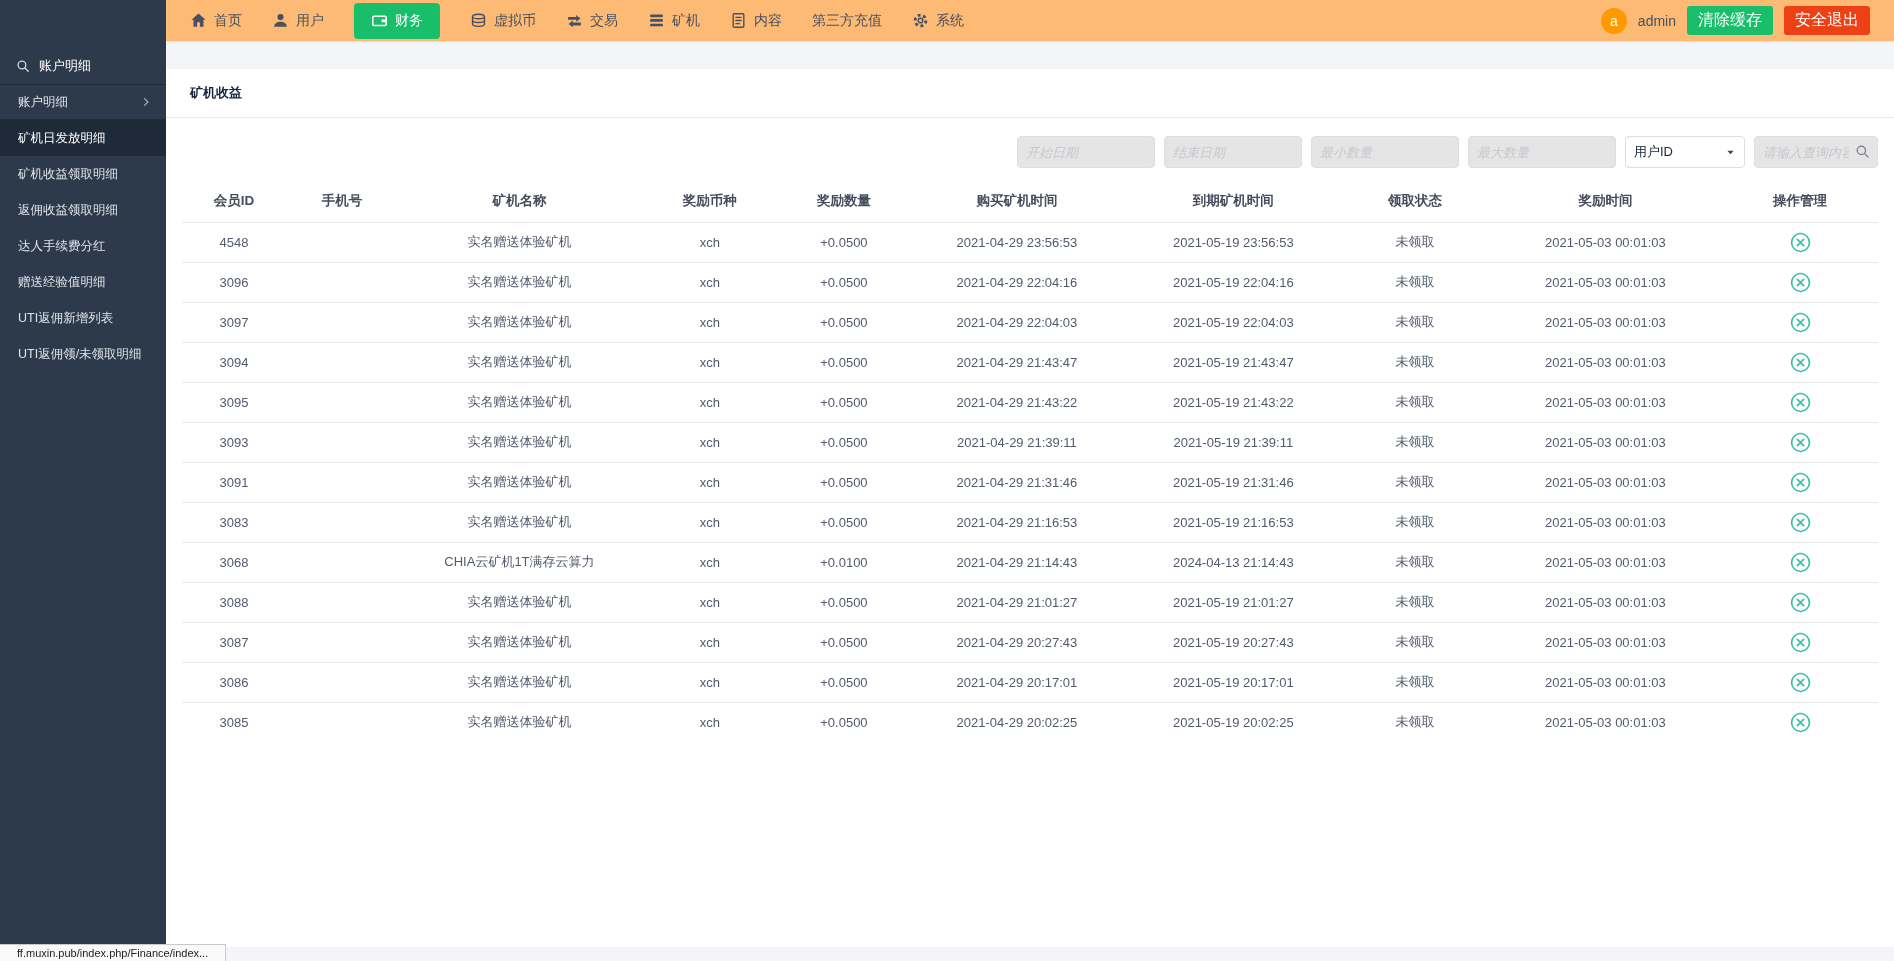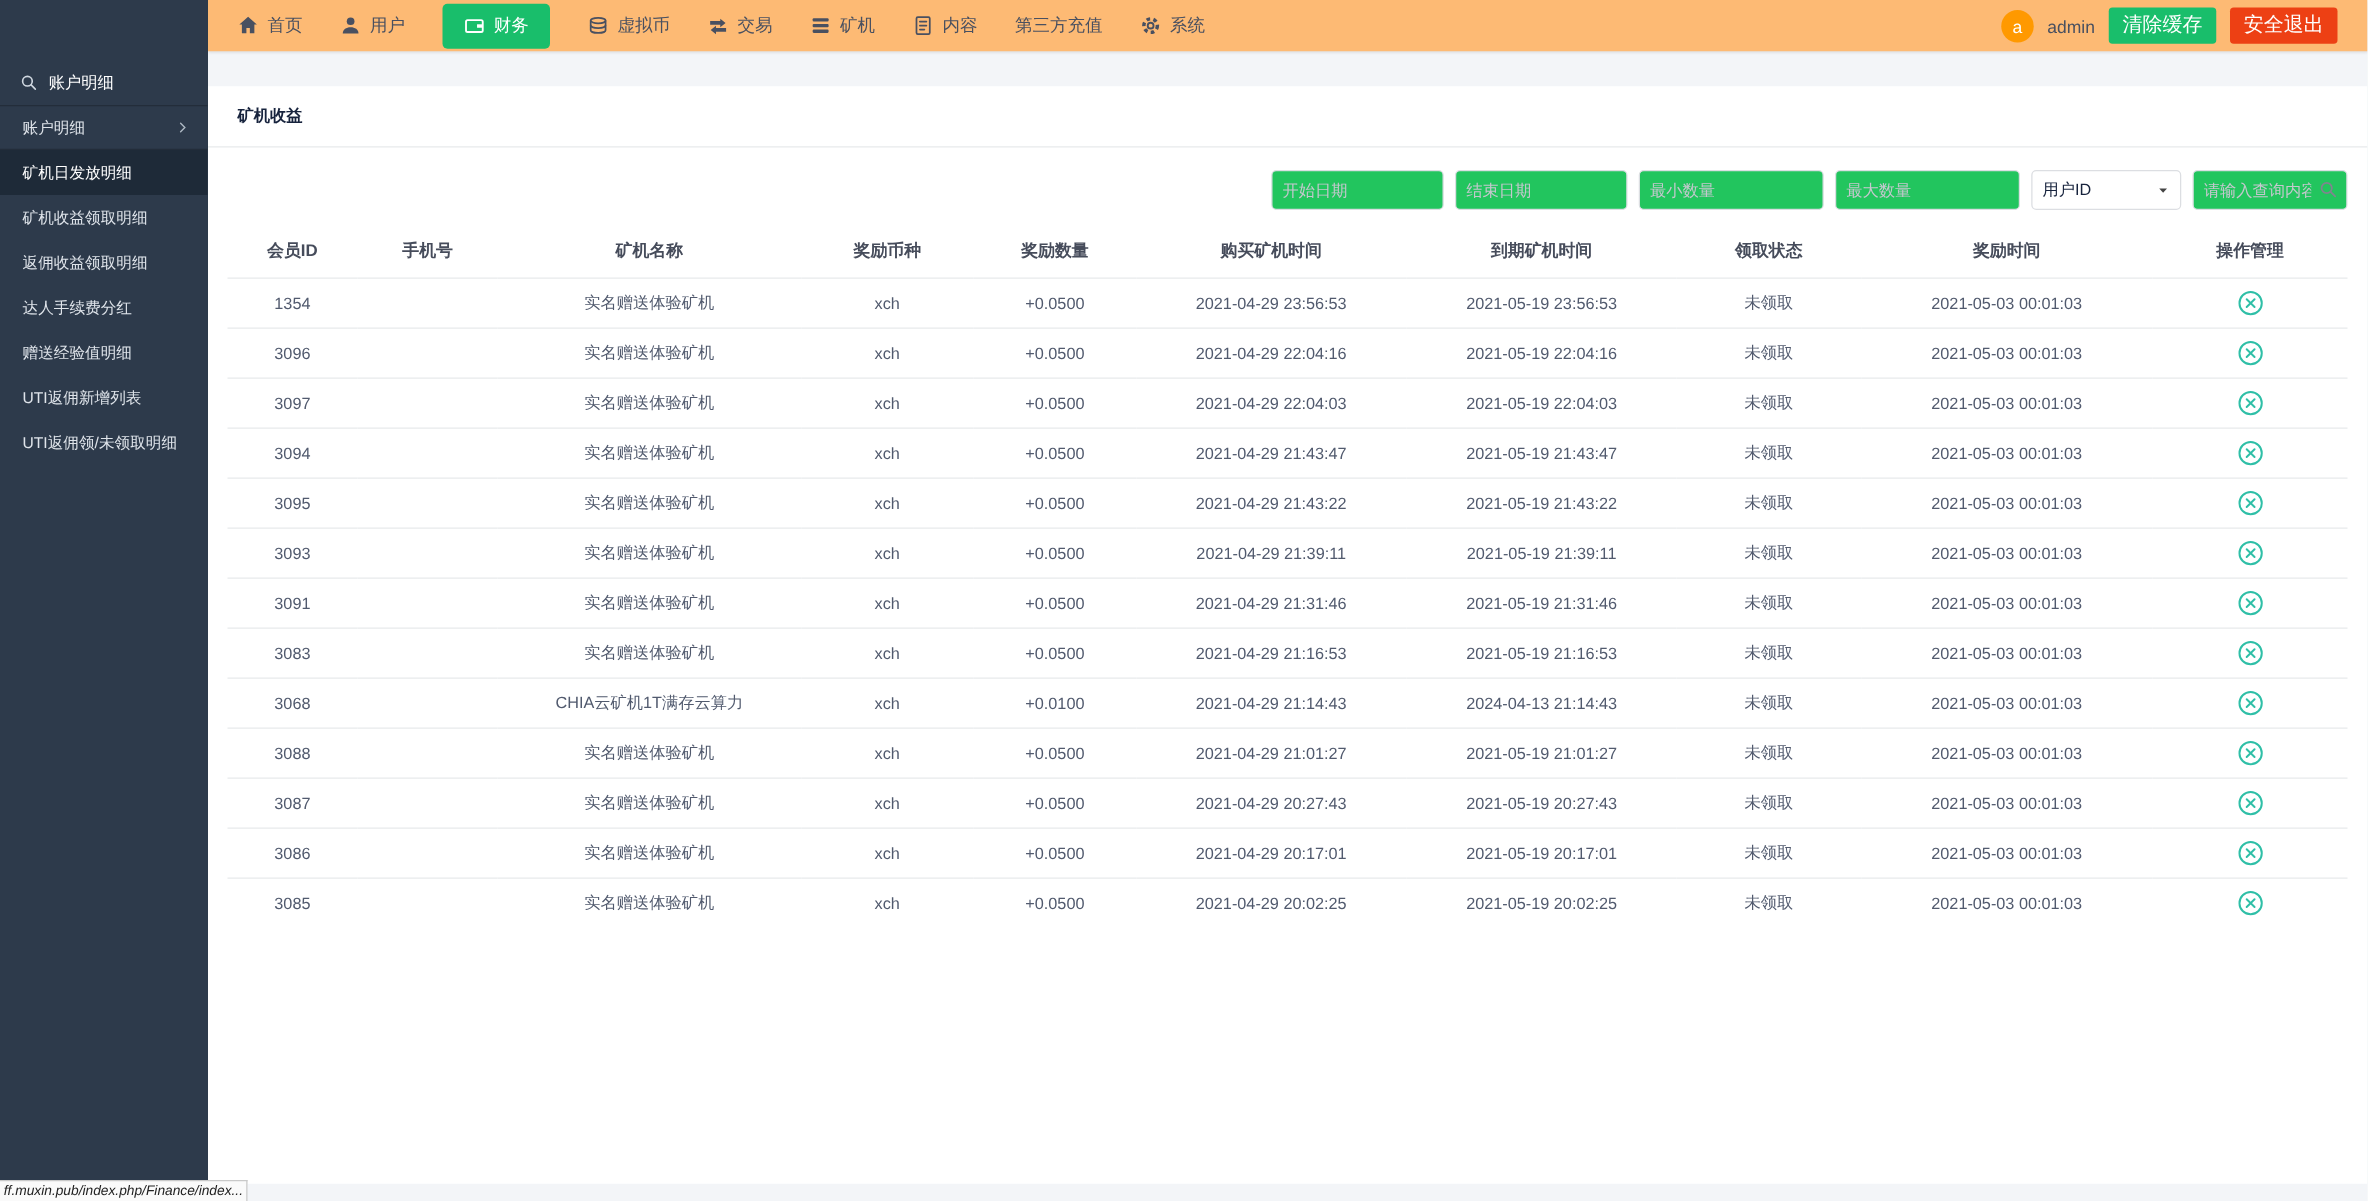--- a/index.html
+++ b/index.html
@@ -28,38 +28,38 @@
   .btn { border:none; color:#fff; font-size:16px; padding:4px 11px; border-radius:3px; cursor:pointer; font-family:inherit; }
   .btn-green { background:#19be6b; }
   .btn-red { background:#ed4014; }
 
   
   .content { margin-left:166px; height:906px; padding-top:28px; background:#f3f5f8; }
   .card { background:#fff; height:100%; }
   .card-title { padding:15px 24px; font-size:13px; font-weight:bold; color:#17233d; border-bottom:1px solid #e8eaec; }
 
   .filters { display:flex; justify-content:flex-end; align-items:center; gap:9px; padding:18px 16px 12px; }
-  .f-input { height:32px; border:1px solid #dcdee2; border-radius:4px; padding:0 8px; font-size:13px; color:#515a6e; outline:none; font-family:inherit; background:#22c55e; }
+  .f-input { height:32px; border:1px solid #dcdee2; border-radius:4px; padding:0 8px; font-size:13px; color:#515a6e; outline:none; font-family:inherit; background:#e5e5e5;font-style:italic; }
   .f-input::placeholder { color:#c5c8ce; }
   .w138 { width:138px; } .w148 { width:148px; }
   .f-select { width:120px; height:32px; border:1px solid #dcdee2; border-radius:4px; background:#fff; display:flex; align-items:center; justify-content:space-between; padding:0 8px; font-size:13px; color:#17233d; cursor:pointer; }
   .f-select .caret { font-size:11px; color:#444; display:inline-flex; }
   .f-search { position:relative; }
   .f-search input { width:124px; padding-right:28px; }
   .f-search .s-icon { position:absolute; right:8px; top:8px; font-size:15px; color:#80848f; display:inline-flex; }
 
   .table-wrap { padding:0 16px; }
   table { width:100%; border-collapse:collapse; table-layout:fixed; }
   th { height:42px; font-size:13.5px; font-weight:bold; color:#464c5b; text-align:center; }
   td { height:40px; font-size:13px; color:#515a6e; text-align:center; border-top:1px solid #e8eaec; overflow:hidden; white-space:nowrap; text-overflow:ellipsis; }
   col.c1{width:6%} col.c2{width:6.5%} col.c3{width:14%} col.c4{width:8%} col.c5{width:7.5%}
   col.c6{width:12.5%} col.c7{width:12.5%} col.c8{width:8.5%} col.c9{width:13.5%} col.c10{width:9%}
   .op-icon { color:#2fbfa7; font-size:21px; display:inline-flex; cursor:pointer; vertical-align:middle; }
 
-  .statusbar { position:fixed; left:0; bottom:0; background:#fafafa; border:1px solid #c9c9c9; border-left:none; border-bottom:none; color:#222; font-size:11px; padding:2px 3px; z-index:30; max-width:260px; white-space:nowrap;font-style:italic; }
+  .statusbar { position:fixed; left:0; bottom:0; background:#fafafa; border:1px solid #c9c9c9; border-left:none; border-bottom:none; color:#222; font-size:11px; padding:2px 17px; z-index:30; max-width:260px; white-space:nowrap; }
 
   [data-icon] svg { display:block; }
 </style>
 </head>
 <body>
 
 <div class="sidebar">
   <div class="side-search">
     <span class="s-ic" data-icon="search-icon">
         <svg width="1em" height="1em" viewBox="0 0 16 16">
@@ -240,21 +240,21 @@
               <th>奖励数量</th>
               <th>购买矿机时间</th>
               <th>到期矿机时间</th>
               <th>领取状态</th>
               <th>奖励时间</th>
               <th>操作管理</th>
             </tr>
           </thead>
         <tbody id="tbody">
             <tr>
-              <td>1354</td>
+              <td>4548</td>
               <td></td>
               <td>实名赠送体验矿机</td>
               <td>xch</td>
               <td>+0.0500</td>
               <td>2021-04-29 23:56:53</td>
               <td>2021-05-19 23:56:53</td>
               <td>未领取</td>
               <td>2021-05-03 00:01:03</td>
               <td><span class="op-icon" data-icon="close-circle-icon">
                   <svg width="1em" height="1em" viewBox="0 0 16 16">

